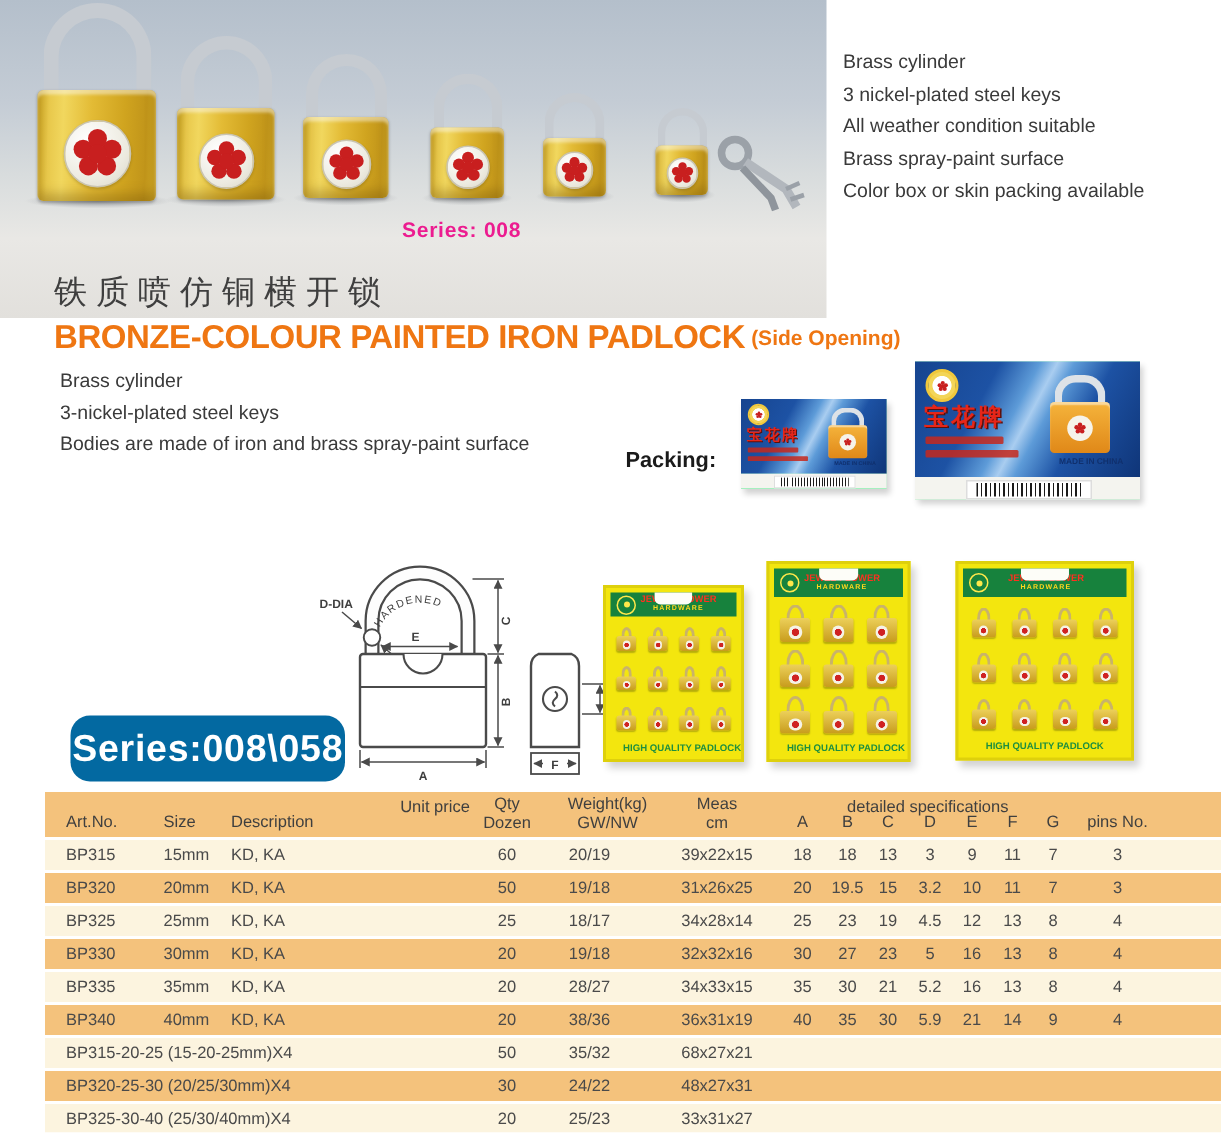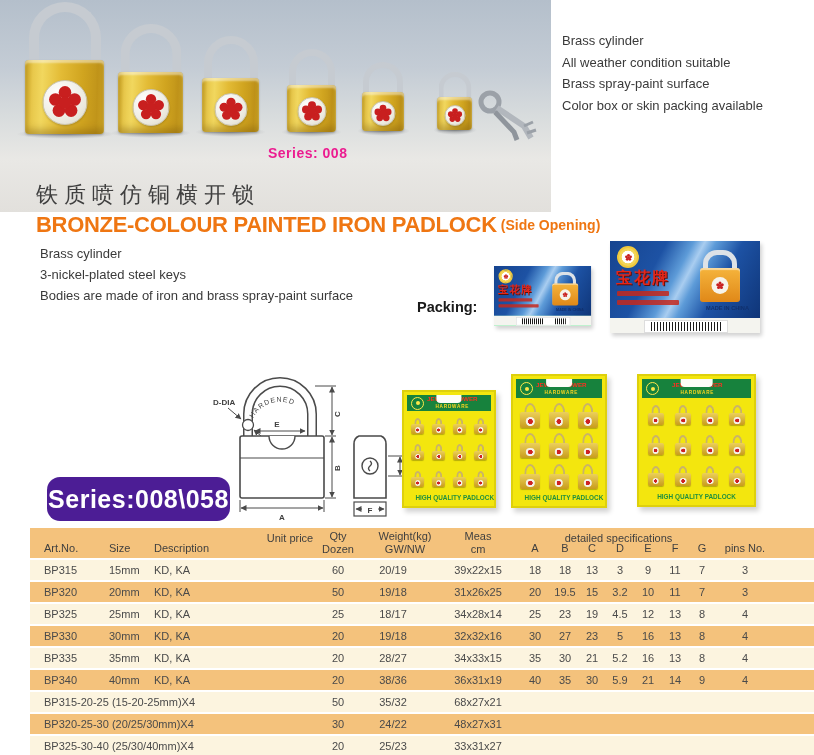--- a/index.html
+++ b/index.html
@@ -71,21 +71,21 @@
     border-radius:50%;background:#f6f3ea;display:flex;align-items:center;justify-content:center;}
   .box-lock .bl-em .flower{transform:scale(.6);}
   .box-made{position:absolute;left:96px;top:64px;font-size:7px;font-weight:bold;color:#10306e;
     transform:scale(.8);transform-origin:left top;white-space:nowrap;}
 
   
   .diagram{position:absolute;left:212px;top:374px;}
   .diagram text{fill:#3f3f3f;font-family:"Liberation Sans","DejaVu Sans",sans-serif;}
 
   
-  .badge{position:absolute;left:47px;top:477px;width:183px;height:44px;background:#4c1d95;
+  .badge{position:absolute;left:47px;top:477px;width:183px;height:44px;background:#0369a1;
     border-radius:13px;display:flex;align-items:center;justify-content:center;color:#fff;
     font-size:25px;font-weight:bold;letter-spacing:.5px;}
 
   
   .card{position:absolute;background:#f3e60e;border:2px solid #ded00c;padding:3px;
     box-shadow:3px 4px 5px rgba(0,0,0,.18);display:flex;flex-direction:column;box-sizing:border-box;}
   .card1{left:402px;top:390px;width:94px;height:118px;--mw:13px;--mh:16px;}
   .card2{left:511px;top:374px;width:96px;height:134px;--mw:20px;--mh:25px;}
   .card3{left:637px;top:374px;width:119px;height:133px;--mw:16px;--mh:20px;}
   .card-band{position:relative;flex:none;height:19px;background:#17823d;display:flex;
@@ -196,20 +196,21 @@
         <div class="p-sh" style="width: 23px; height: 37px; border-width: 5px; border-radius: 16.5px 16.5px 0px 0px;"></div>
         <div class="p-bd" style="height: 33px;"></div>
         <div class="p-em" style="width: 19px; height: 19px; bottom: 4px;">
           <div class="flower" style="transform: scale(1.12);"></div>
         </div>
       </div>
     </div>
 
   <div class="side-features">
       <div class="list-line">Brass cylinder</div>
+      <div class="list-line">3 nickel-plated steel keys</div>
       <div class="list-line">All weather condition suitable</div>
       <div class="list-line">Brass spray-paint surface</div>
       <div class="list-line">Color box or skin packing available</div>
     </div>
 
   <div class="title-cn">铁质喷仿铜横开锁</div>
   <div class="title-en"><span>BRONZE-COLOUR PAINTED IRON PADLOCK</span><span class="suffix">(Side Opening)</span></div>
   <div class="features">
       <div class="list-line">Brass cylinder</div>
       <div class="list-line">3-nickel-plated steel keys</div>

